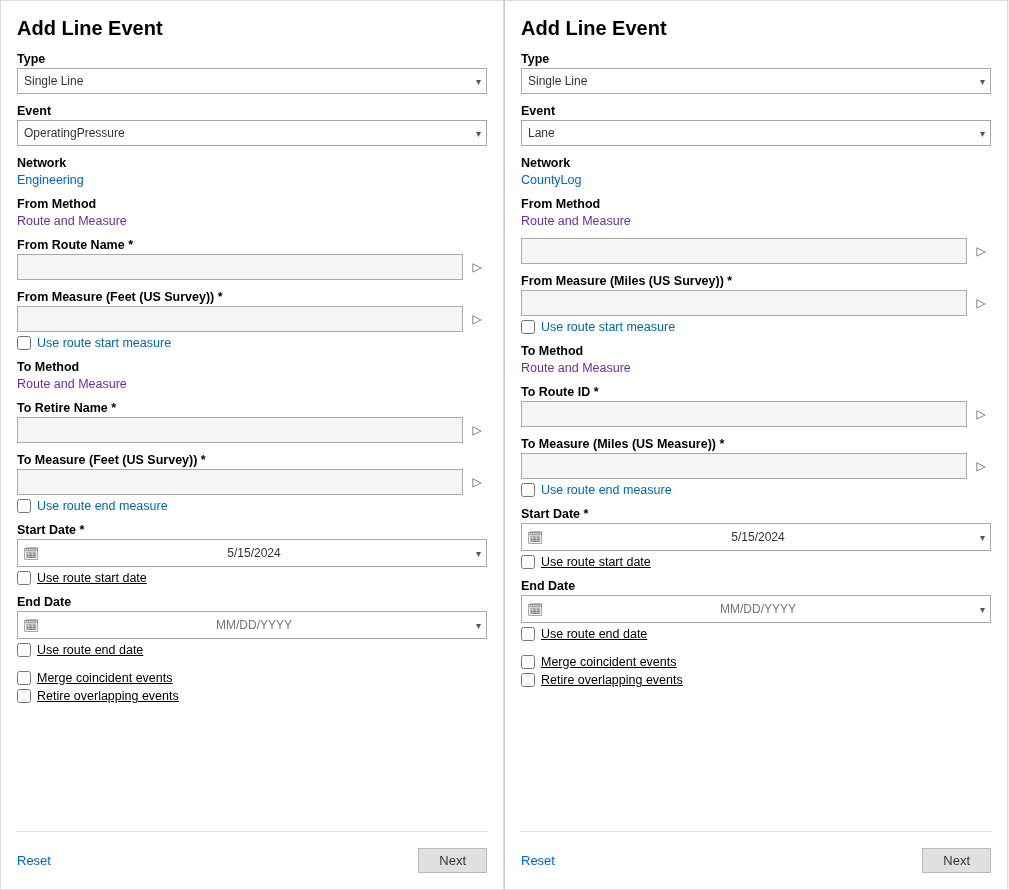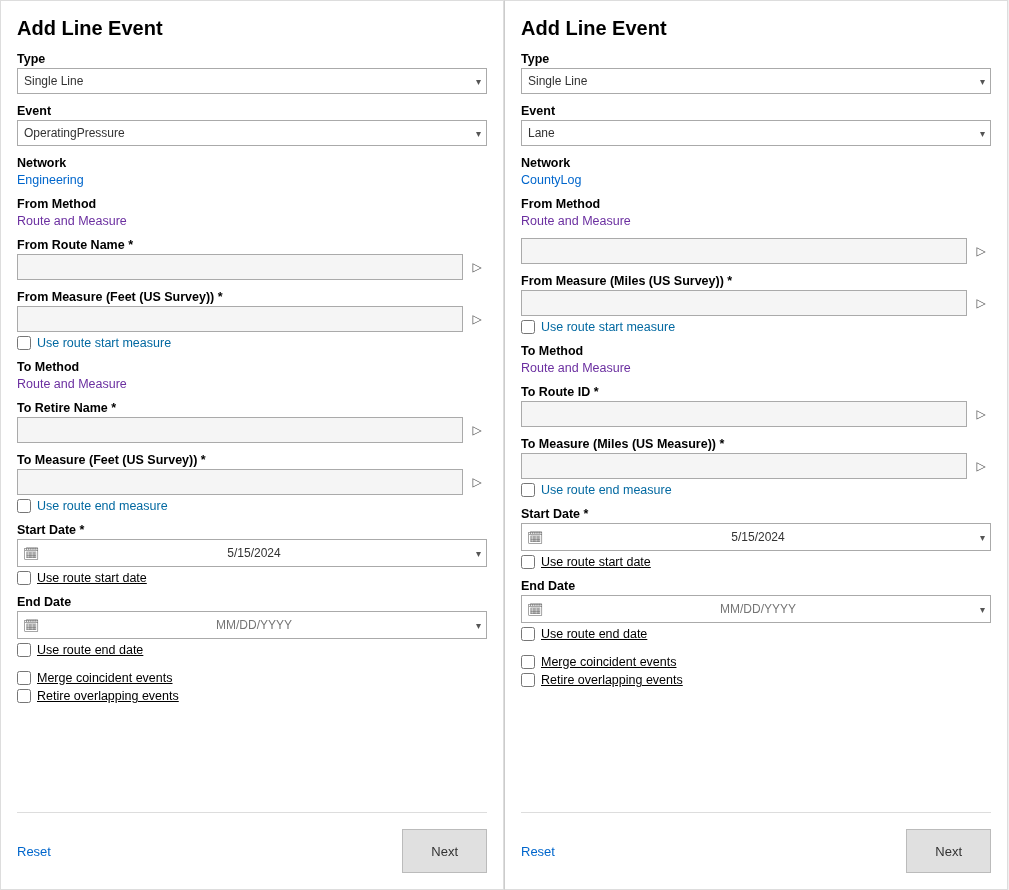--- a/index.html
+++ b/index.html
@@ -172,24 +172,24 @@
       text-decoration: none;
       font-size: 13px;
       cursor: pointer;
       background: none;
       border: none;
     }
     .next-btn {
       background: #e0e0e0;
       border: 1px solid #bbb;
       color: #333;
-      padding: 4px 28px;
+      padding: 4px 20px;
       font-size: 13px;
       cursor: pointer;
-      height: 44px;
+      height: 25px;
     }
     .spacer { flex: 1; }
   </style>
 </head>
 <body>
 
 <div class="panel">
   <div class="panel-title">Add Line Event</div>
 
   <div class="field-group">

